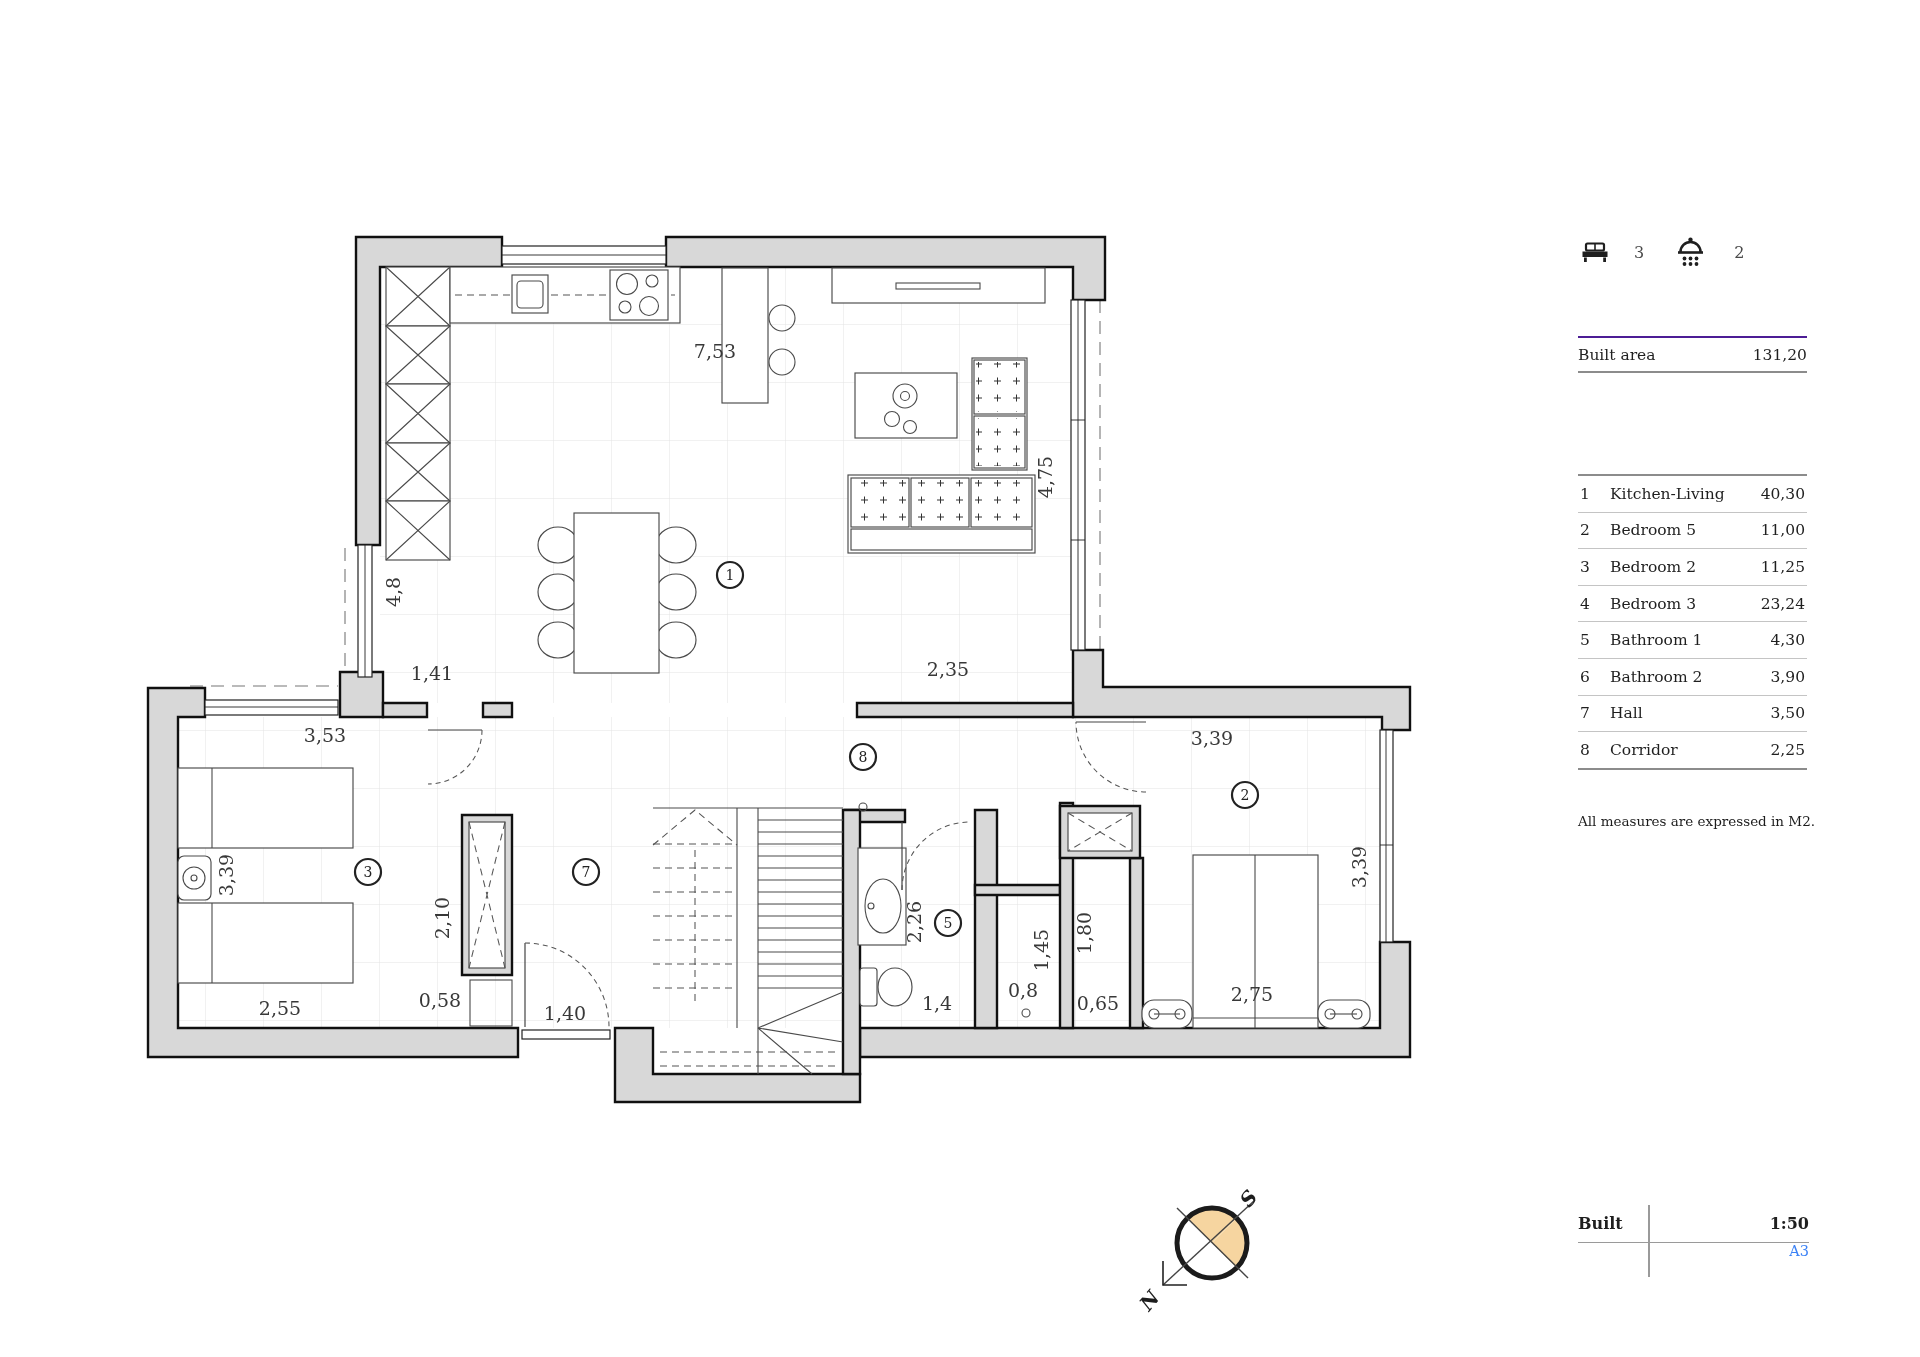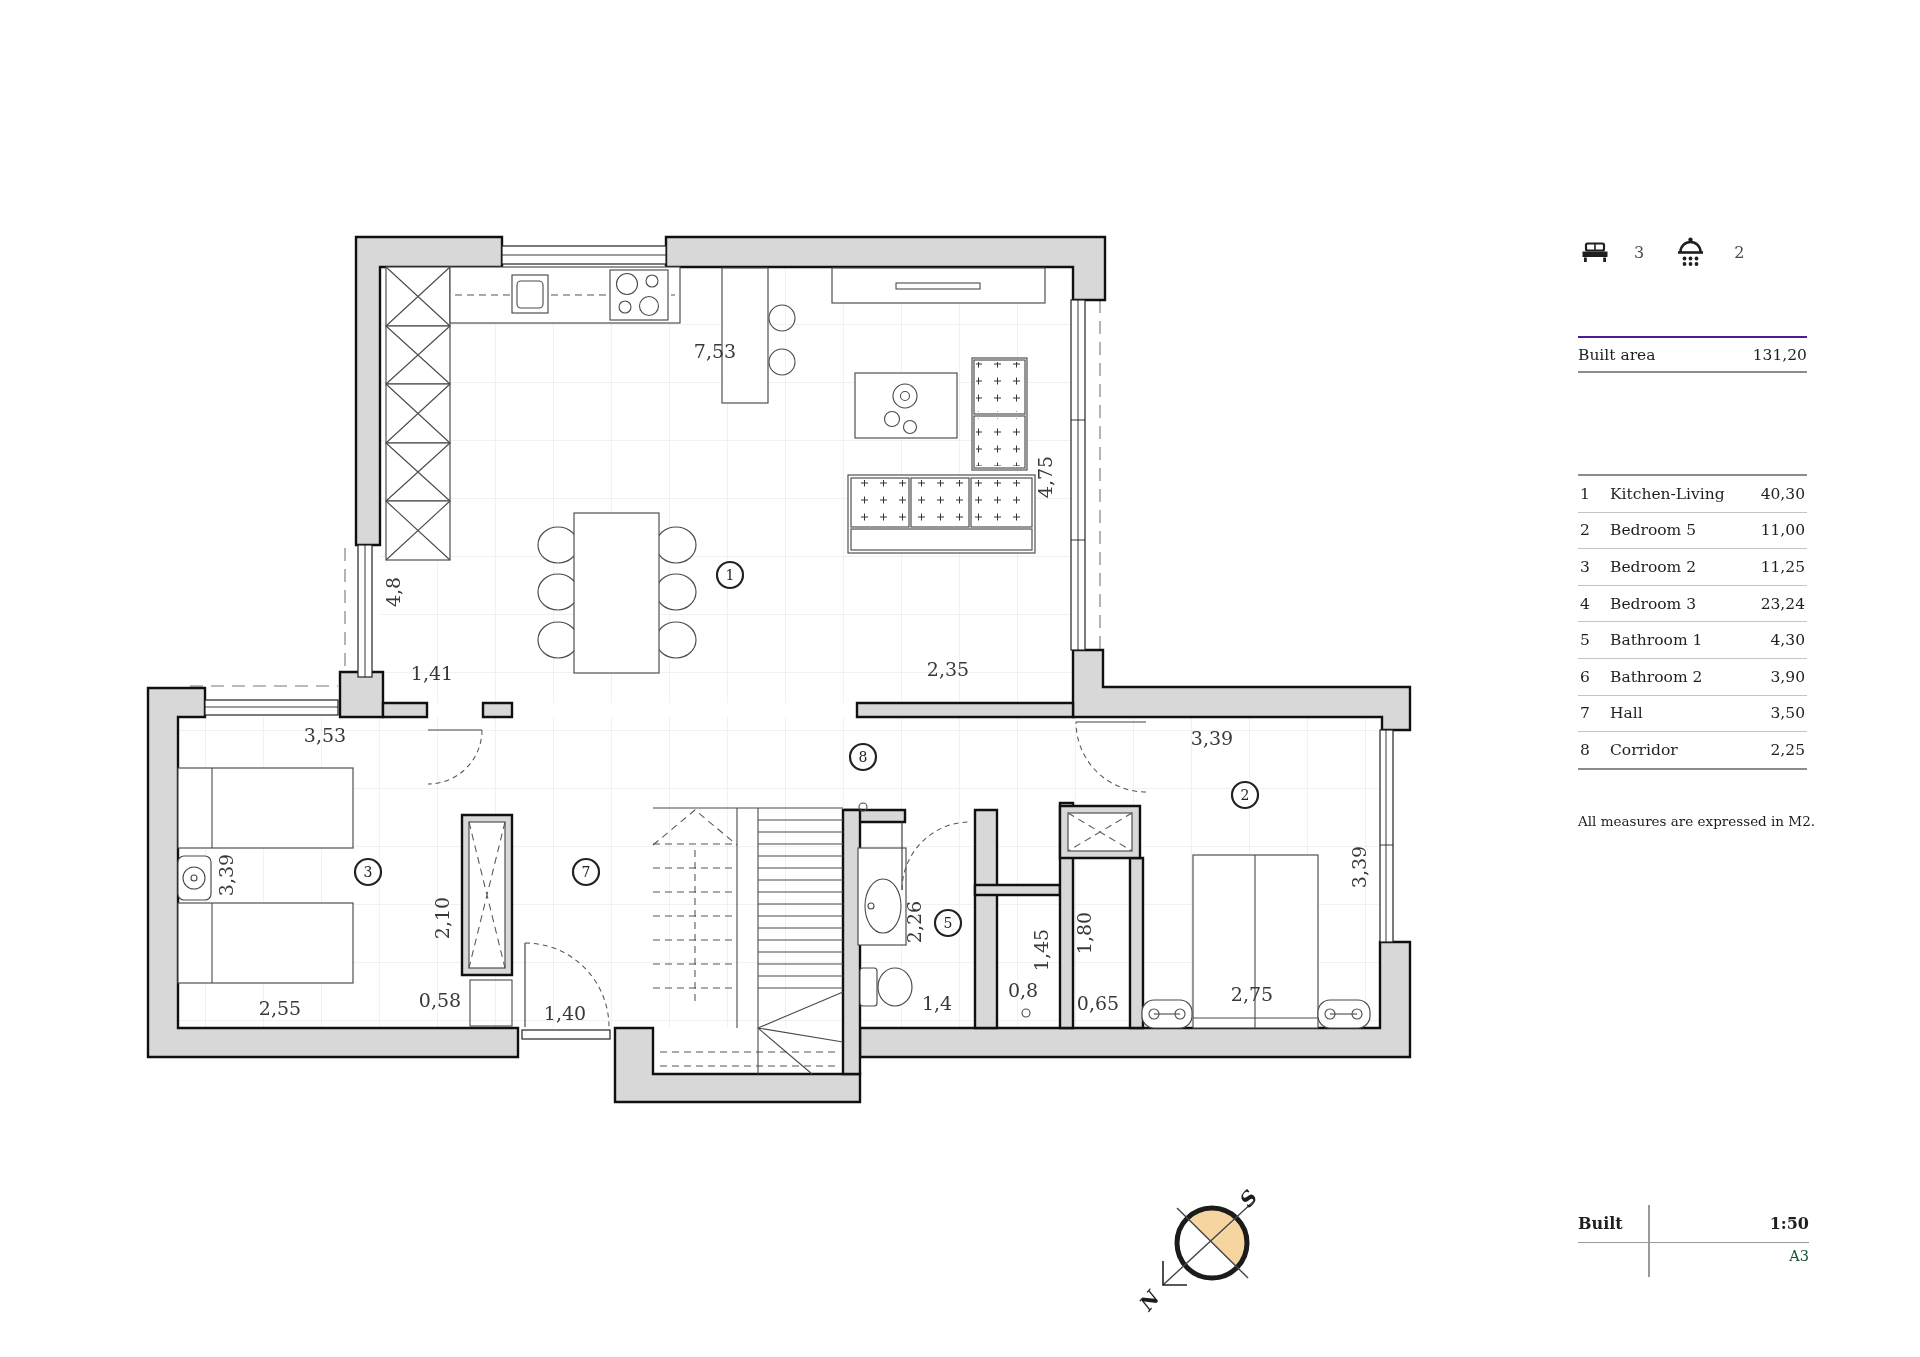--- a/index.html
+++ b/index.html
@@ -34,21 +34,21 @@
   .rooms{position:absolute;left:1578px;top:474px;width:229px;border-top:2px solid #8c8c8c;}
   .room-row{display:flex;align-items:center;height:35.6px;border-bottom:1px solid #c4c4c4;font-size:15.5px;}
   .room-row:last-child{border-bottom:2px solid #8c8c8c;}
   .room-row .num{width:30px;padding-left:2px;}
   .room-row .name{flex:1;}
   .room-row .area{text-align:right;padding-right:2px;}
   .footnote{position:absolute;left:1578px;top:785px;width:245px;font-size:13.5px;color:#1c1c1c;margin-top:28px;}
   .scaleblock{position:absolute;left:1578px;top:1205px;width:231px;}
   .scalerow{display:flex;justify-content:space-between;align-items:center;height:37px;
             border-bottom:1.5px solid #9a9a9a;font-size:16px;font-weight:700;}
-  .papersize{text-align:right;margin-top:5px;font-size:14.5px;color:#14532d;}
+  .papersize{text-align:right;font-size:14.5px;color:#3b82f6;}
   .scalediv{position:absolute;left:70px;top:0;width:1.5px;height:72px;background:#9a9a9a;}
 </style>
 </head>
 <body>
 
 <div class="page">
 
   <svg id="plan-svg" width="1920" height="1357" viewBox="0 0 1920 1357">
     <defs>
       <pattern id="grid" width="58" height="58" patternUnits="userSpaceOnUse" x="32" y="35">

